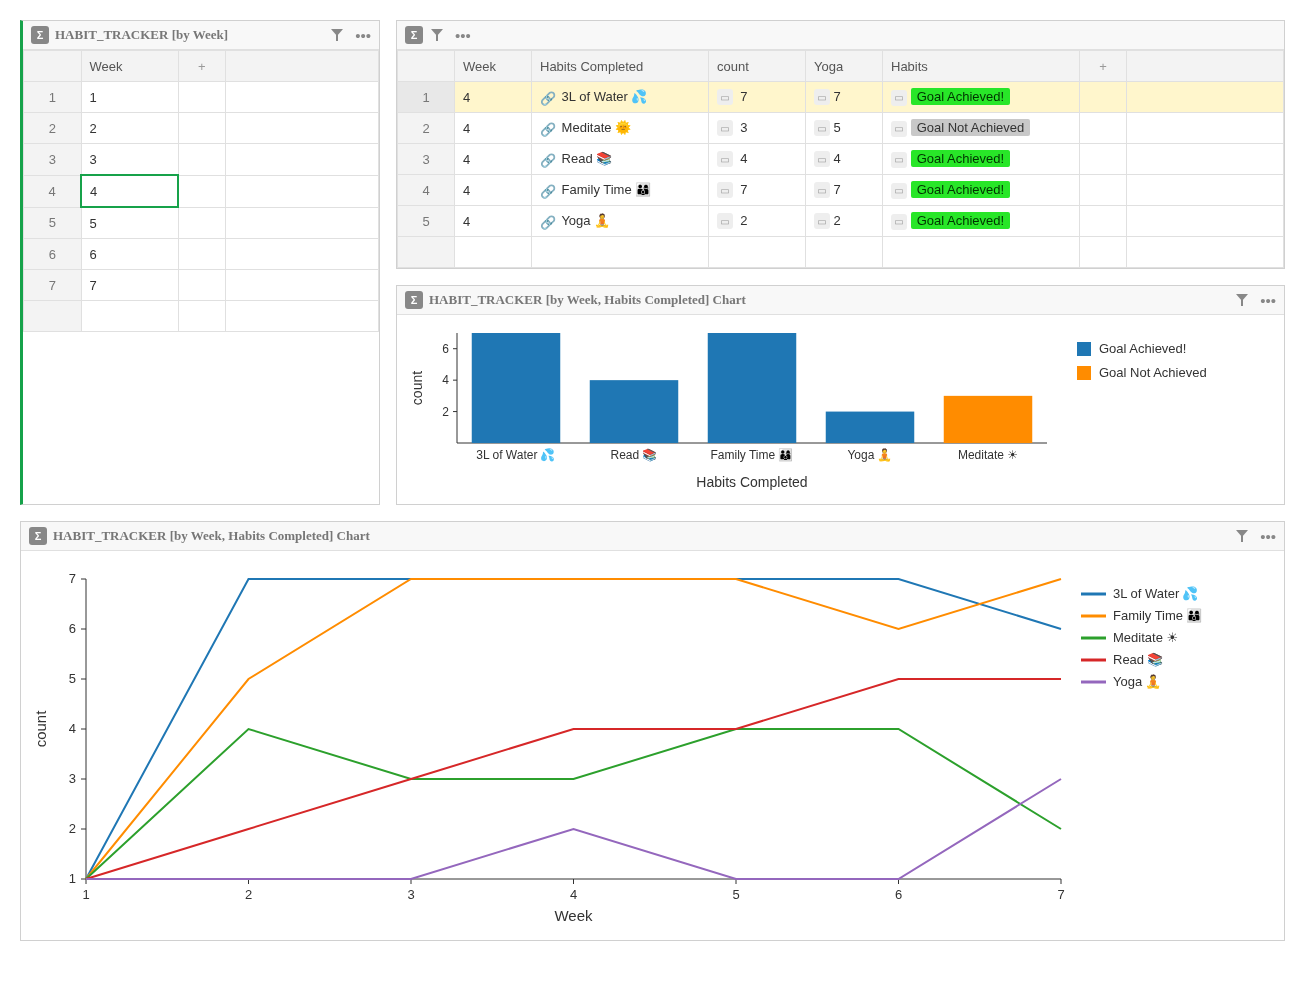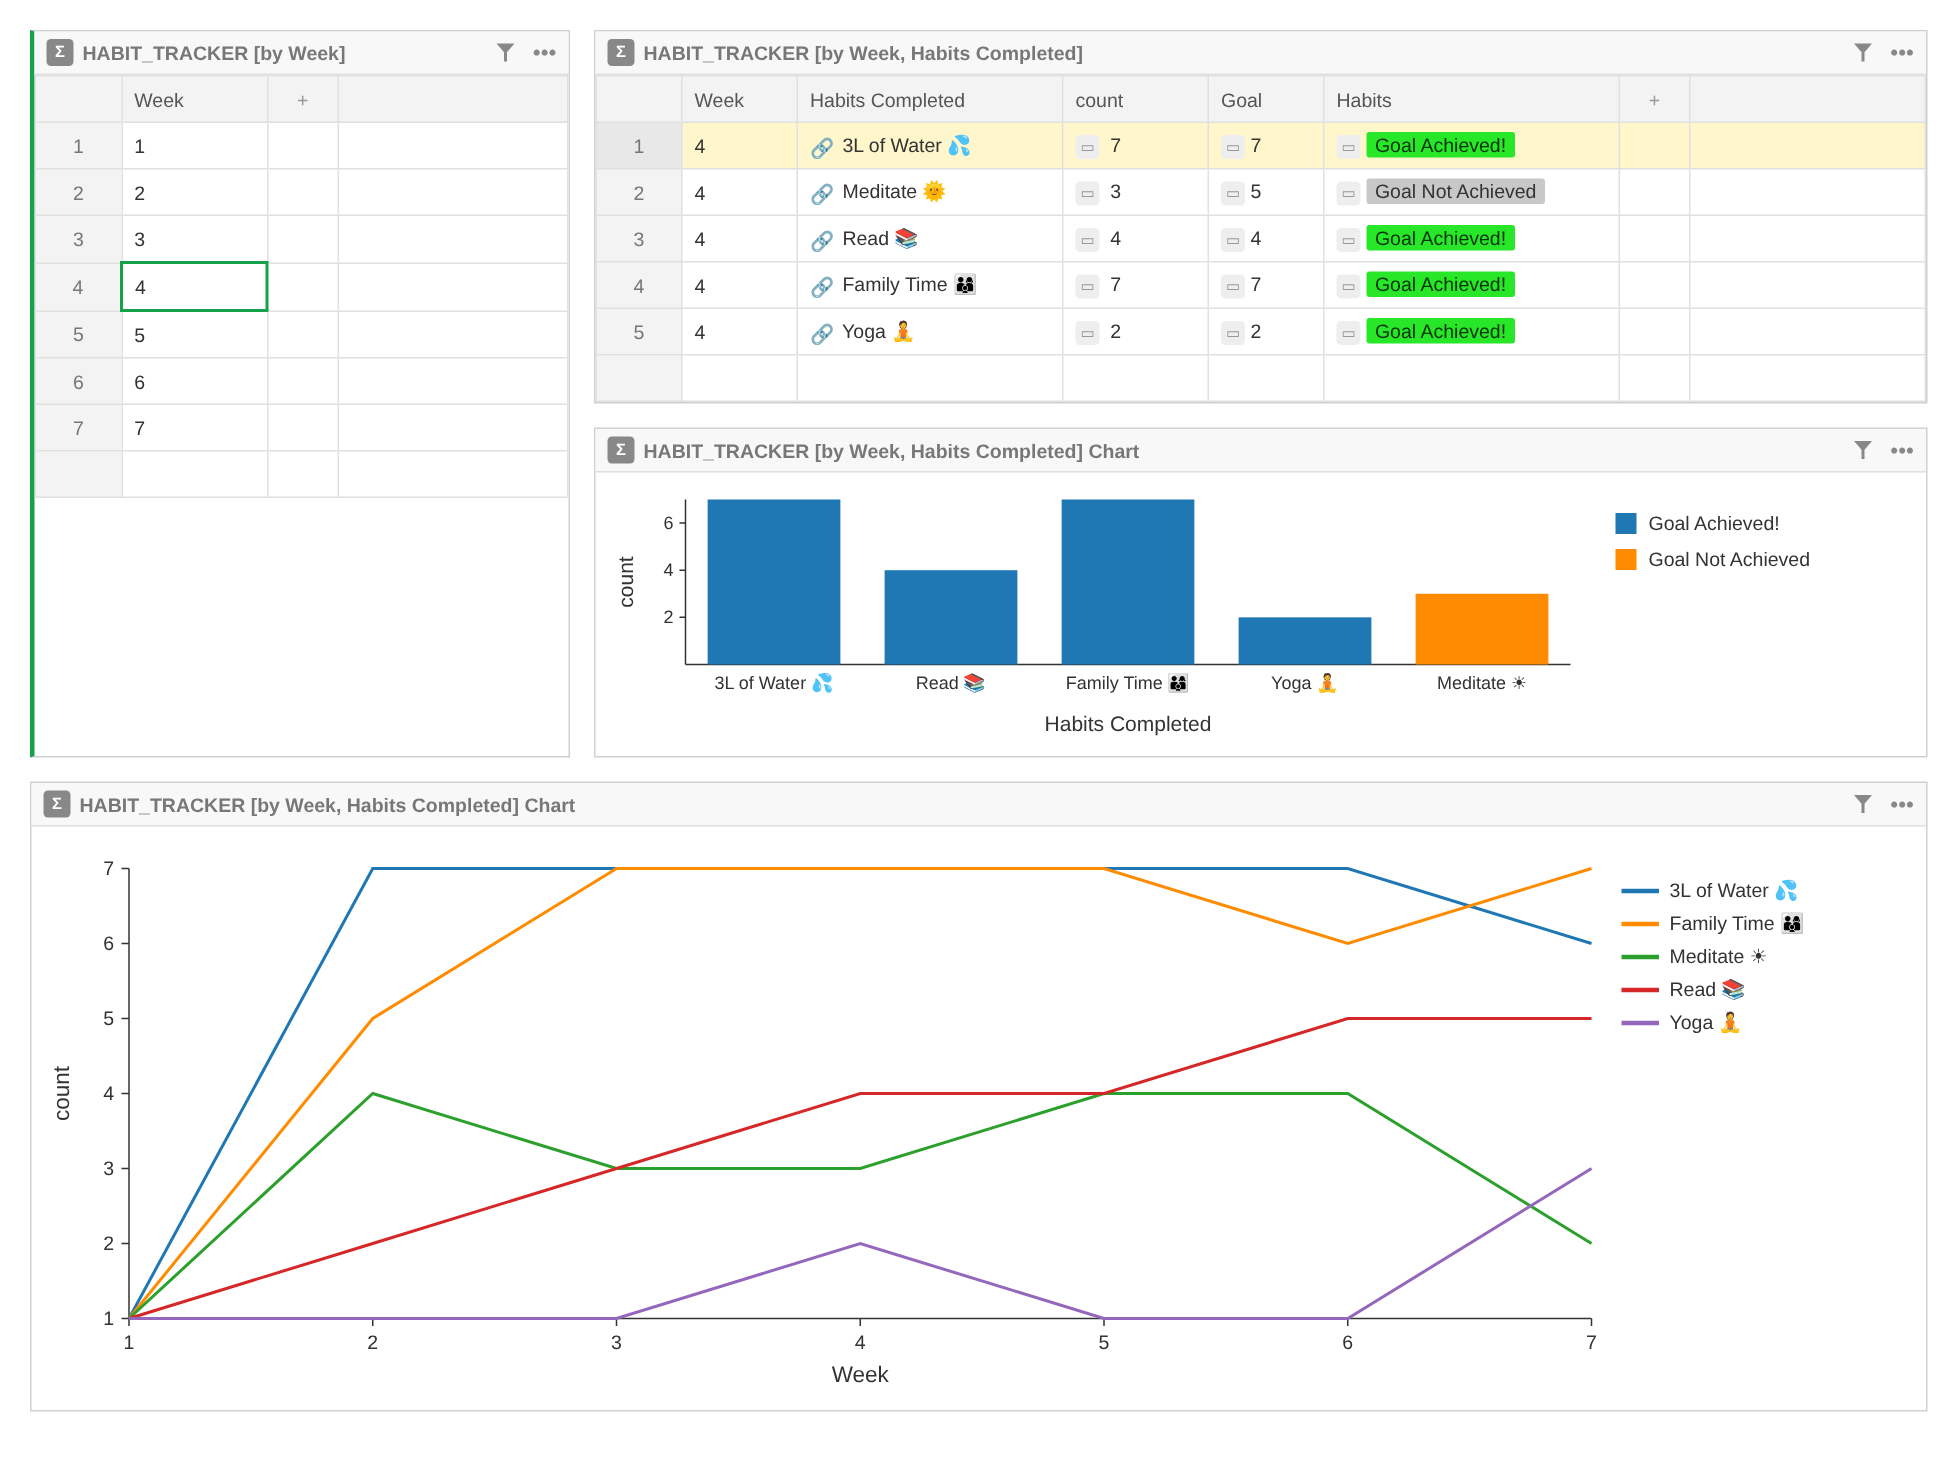--- a/index.html
+++ b/index.html
@@ -38,20 +38,21 @@
     font-size: 11px;
     border-radius: 3px;
     margin-right: 6px;
     font-weight: bold;
   }
   .panel-title {
     flex: 1;
     color: #777;
     font-weight: 600;
     font-size: 13px;
+    font-family: Liberation Serif, serif;
   }
   .panel-actions {
     display: flex;
     gap: 10px;
     color: #888;
     font-size: 15px;
   }
   .panel-actions span { cursor: pointer; }
   .grid {
     width: 100%;
@@ -204,34 +205,33 @@
               <td></td>
             </tr>
           </tbody>
       </table>
     </div>
   </div>
 
   <div class="panel">
     <div class="panel-header">
       <span class="sigma-icon">Σ</span>
-      <span class="panel-title">HABIT_TRACKER [by Week, Habits Completed]</span>
       <div class="panel-actions">
         <span class="filter-icon"></span>
         <span>•••</span>
       </div>
     </div>
     <table class="grid" id="habits-grid">
       <thead>
         <tr>
           <th class="rownum"></th>
           <th style="width:60px">Week</th>
           <th style="width:160px">Habits Completed</th>
           <th style="width:80px">count</th>
-          <th style="width:60px">Goal</th>
+          <th style="width:60px">Yoga</th>
           <th style="width:180px">Habits</th>
           <th class="plus-col">+</th>
           <th></th>
         </tr>
       </thead>
       <tbody id="habits-body">
           <tr class="hl-row">
             <td class="rownum">1</td>
             <td>4</td>
             <td><span class="relation-icon">🔗</span> 3L of Water 💦</td>

